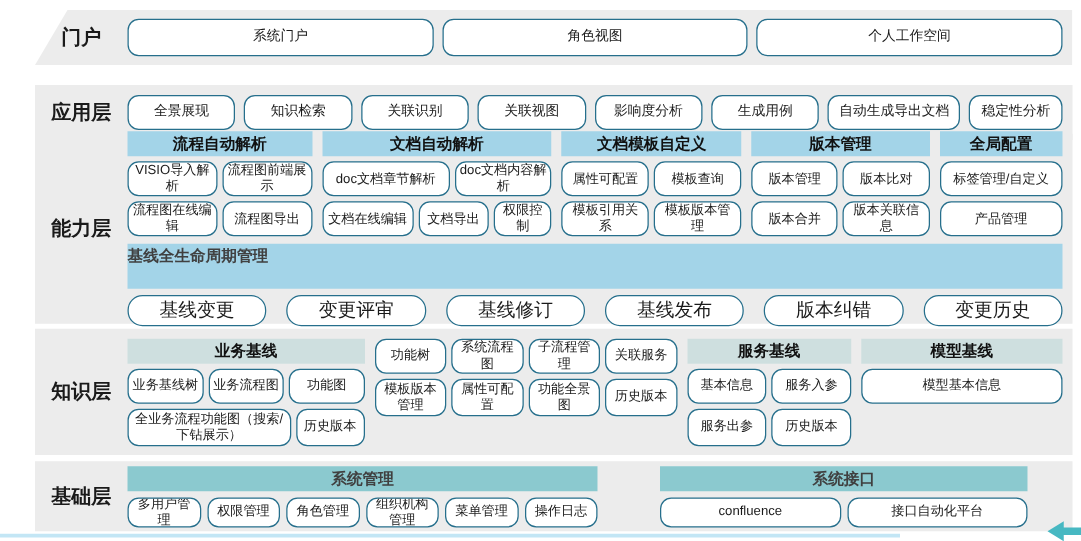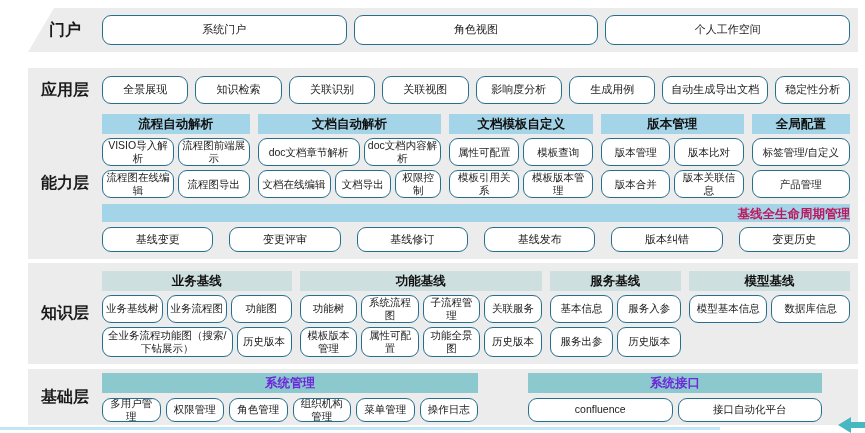--- a/index.html
+++ b/index.html
@@ -62,30 +62,30 @@
   .g-cap2 .r2 .box:nth-child(3){flex:0.8;}
 
   .g-kn1{flex:192 1 0;}
   .g-kn2{flex:245 1 0;}
   .g-kn3{flex:133 1 0;}
   .g-kn4{flex:163 1 0;}
   .g-kn1 .r2 .box:nth-child(1){flex:2.6;}
 
   
   .baseline{margin-top:6px;display:flex;flex-direction:column;gap:5px;}
-  .baseline-head{background:var(--blue-header);font-weight:bold;font-size:12.5px;text-align:right;padding:2px 0;height:18px;color:#be185d;}
+  .baseline-head{background:var(--blue-header);font-weight:bold;font-size:12.5px;text-align:left;padding:2px 0;height:36px;color:#404040;}
   .baseline-row{display:flex;gap:16px;height:25px;}
-  .baseline-row .box{flex:1;font-size:11px;}
+  .baseline-row .box{flex:1;font-size:15px;border-radius:12px;}
 
   
   .fnd-groups{display:flex;}
   .fnd-group{display:flex;flex-direction:column;gap:5px;}
   .fnd-g1{width:376px;}
   .fnd-g2{width:294px;margin-left:50px;justify-content:center;}
-  .fnd-head{background:var(--teal-header);font-weight:bold;font-size:12.5px;text-align:center;padding:2px 0;height:20px;color:#6d28d9;}
+  .fnd-head{background:var(--teal-header);font-weight:bold;font-size:12.5px;text-align:center;padding:2px 0;height:20px;color:#404040;}
   .fnd-row{display:flex;gap:5px;height:24px;}
   .fnd-row .box{flex:1;font-size:10.5px;}
   .fnd-g2 .fnd-row .box:nth-child(3){flex:1.8;}
   .jira-text{text-decoration:underline wavy #e04040 1px;text-underline-offset:2px;}
 
   
   .accent-line{position:absolute;left:0;bottom:3px;width:720px;height:3px;background:var(--accent-line);}
   .accent-arrow{position:absolute;right:14px;bottom:0;width:0;height:0;
     border-top:8px solid transparent;border-bottom:8px solid transparent;
     border-right:13px solid var(--arrow);}
@@ -215,21 +215,20 @@
             <div class="box">业务流程图</div>
             <div class="box">功能图</div>
           </div>
           <div class="box-row r2 tall">
             <div class="box">全业务流程功能图（搜索/下钻展示）</div>
             <div class="box">历史版本</div>
           </div>
         </div>
 
         <div class="group g-kn2">
-          <div class="group-head">功能基线</div>
           <div class="box-row r1">
             <div class="box">功能树</div>
             <div class="box">系统流程图</div>
             <div class="box">子流程管理</div>
             <div class="box">关联服务</div>
           </div>
           <div class="box-row r2 tall">
             <div class="box">模板版本管理</div>
             <div class="box">属性可配置</div>
             <div class="box">功能全景图</div>
@@ -246,21 +245,20 @@
           <div class="box-row r2 tall">
             <div class="box">服务出参</div>
             <div class="box">历史版本</div>
           </div>
         </div>
 
         <div class="group g-kn4">
           <div class="group-head">模型基线</div>
           <div class="box-row r1">
             <div class="box">模型基本信息</div>
-            <div class="box">数据库信息</div>
           </div>
         </div>
 
       </div>
     </div>
   </div>
 
   <div class="band band-fnd">
     <div class="layer-label">基础层</div>
     <div class="content">

